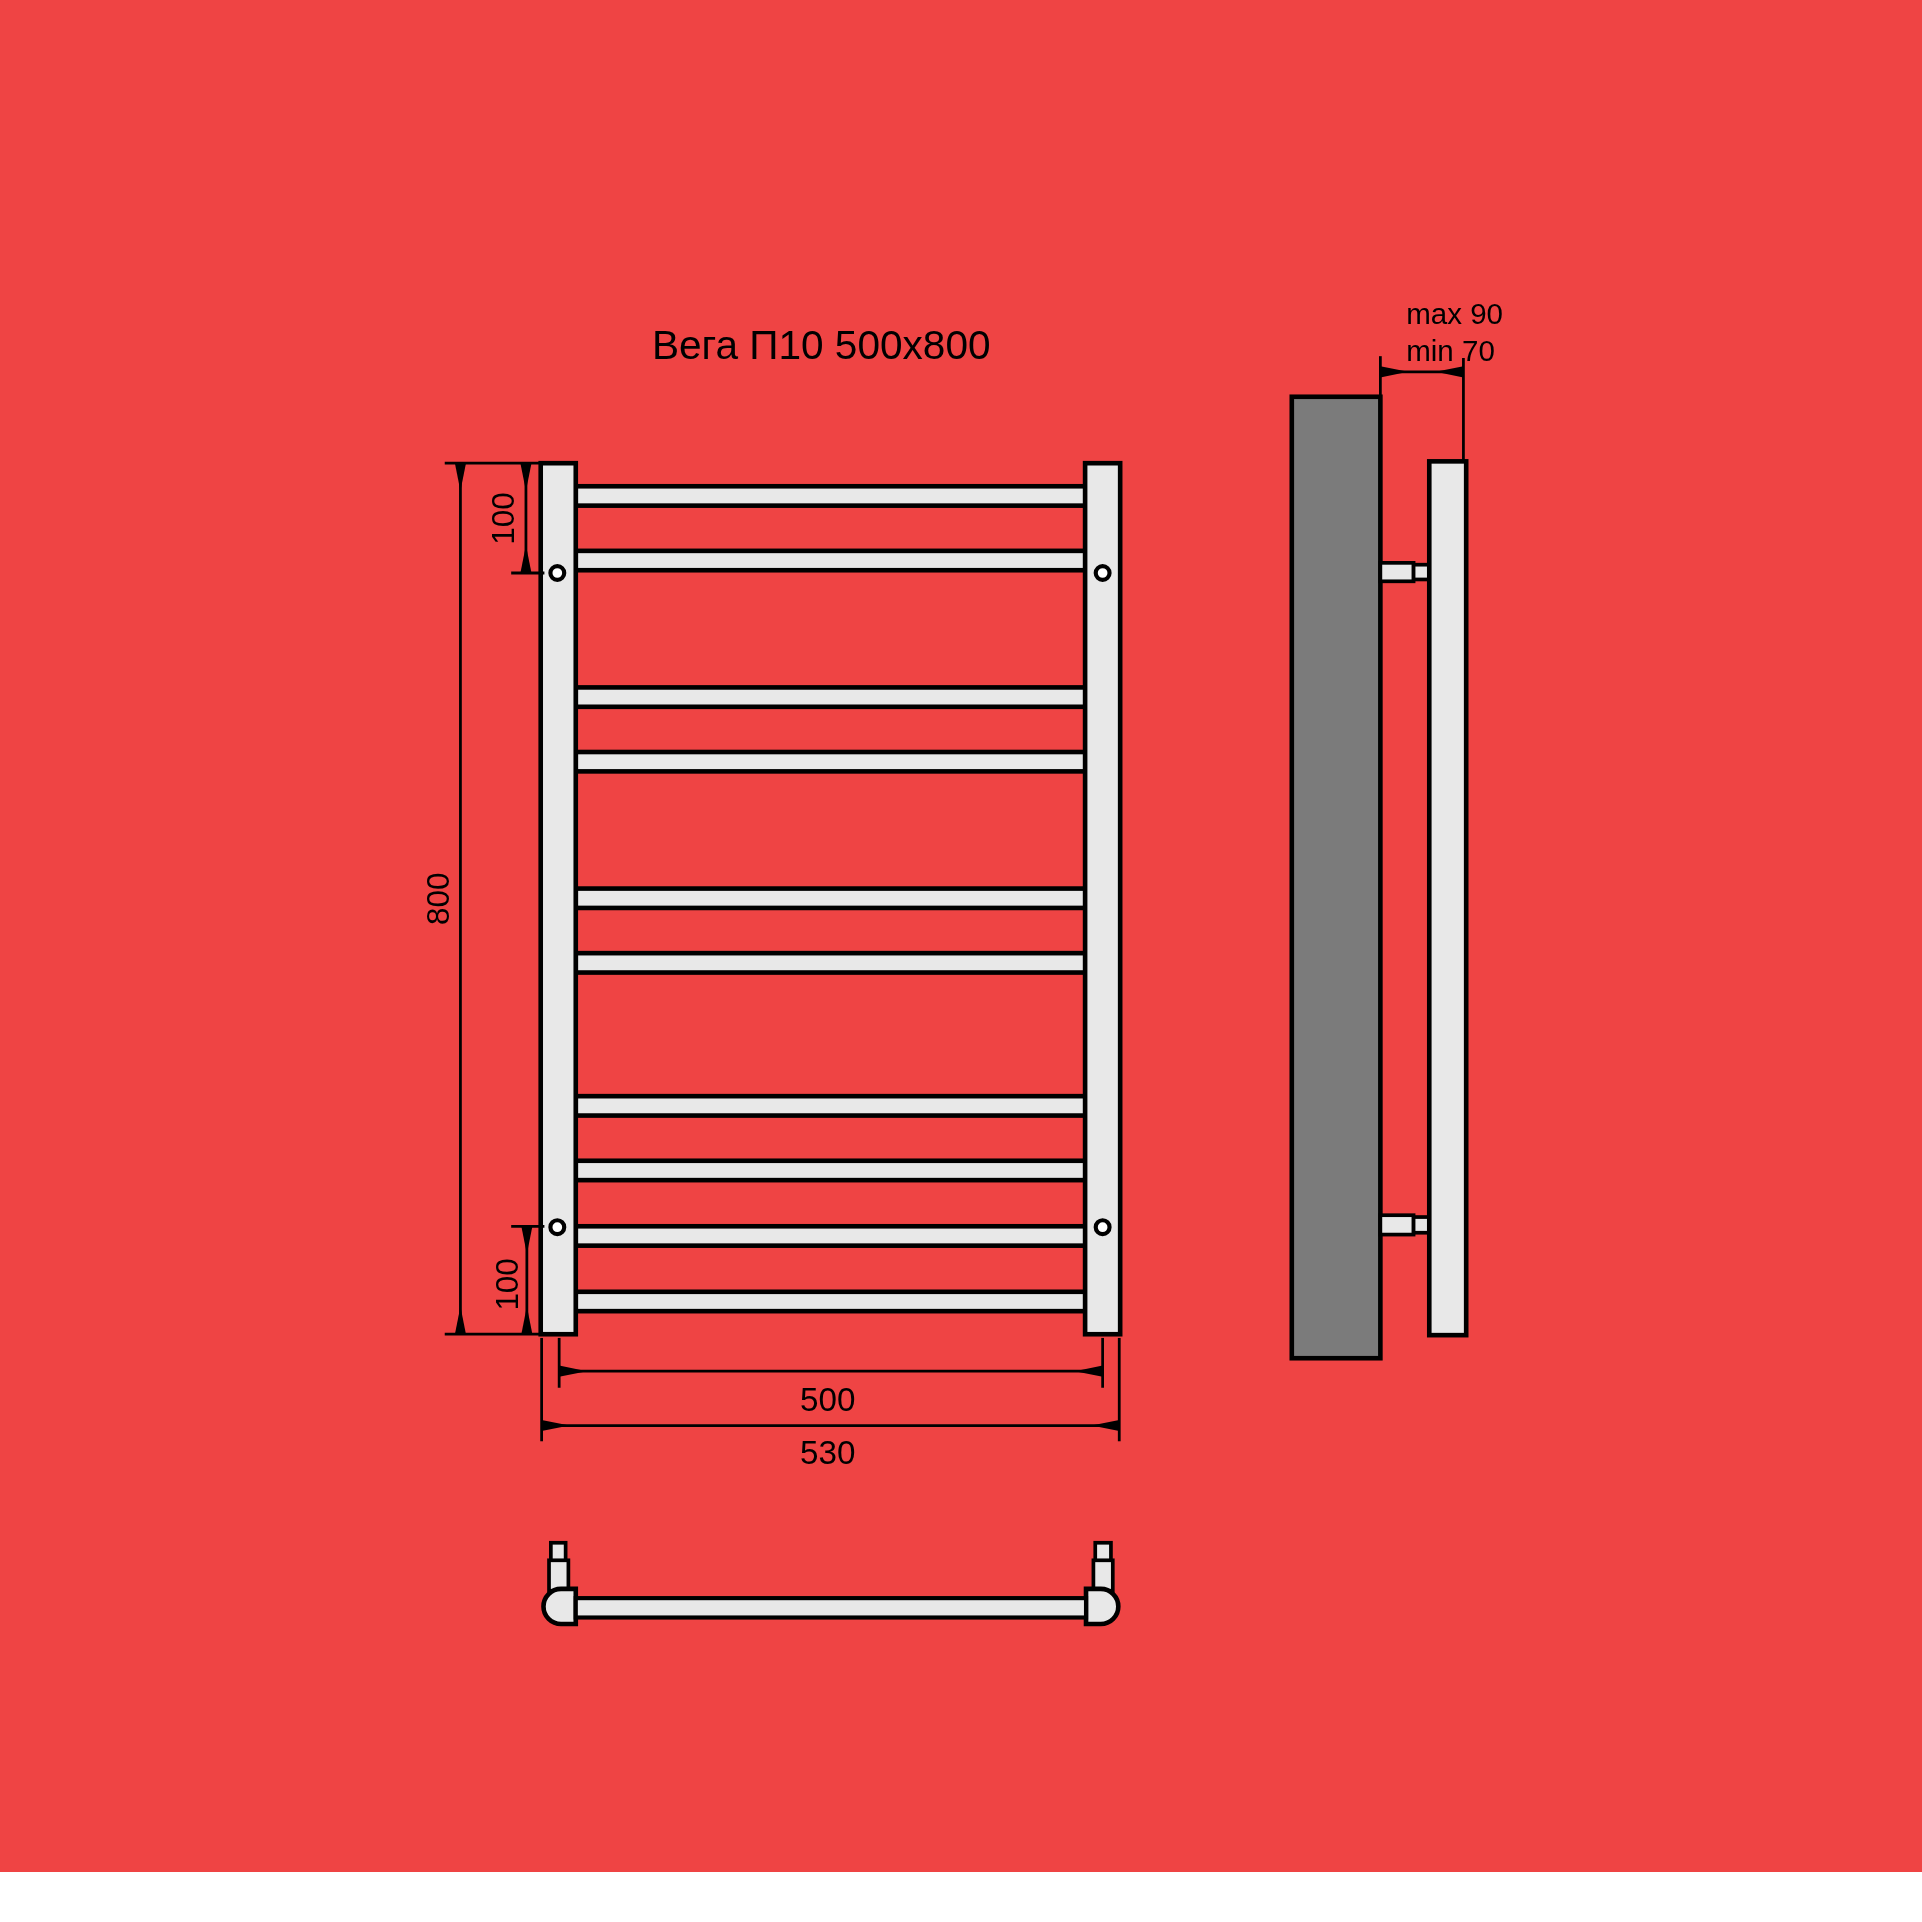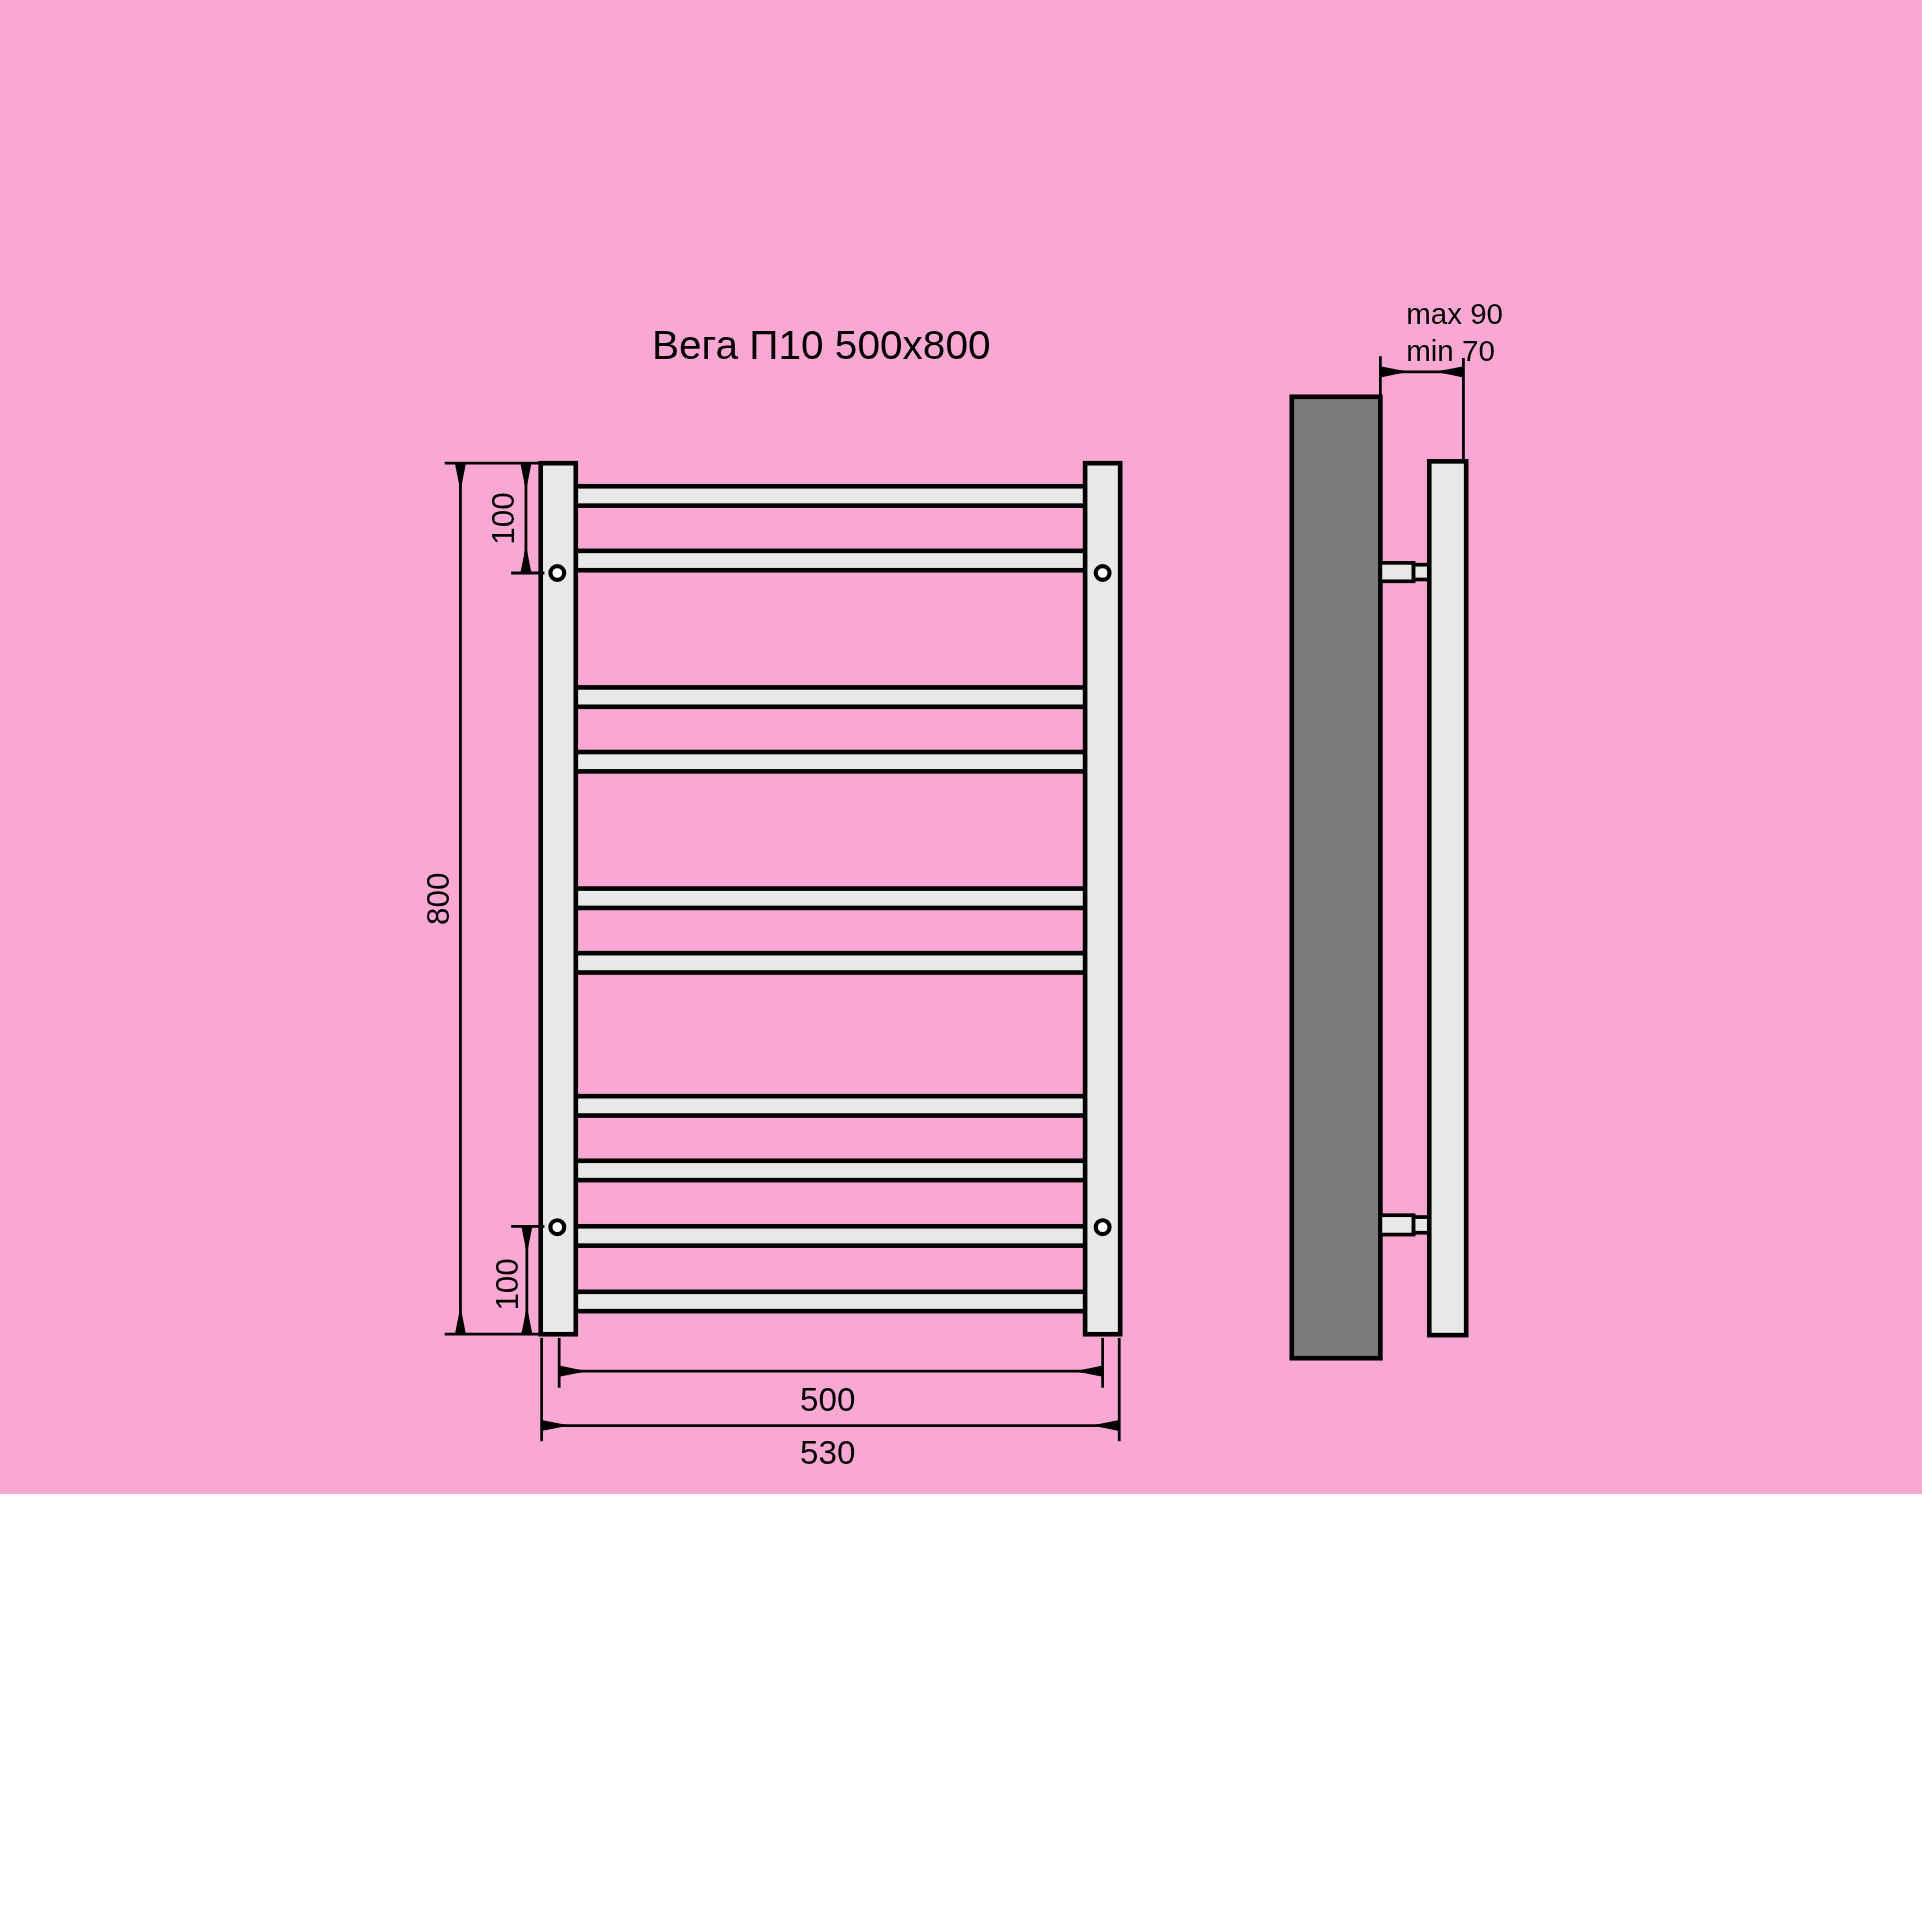--- a/index.html
+++ b/index.html
@@ -1,19 +1,19 @@
 <!DOCTYPE html>
 <html style="font-size:14.8px"><head>
 <meta charset="utf-8">
 <style>
   html,body{margin:0;padding:0;background:#fff;}
   .canvas{
     position:relative;
-    width:1922px;height:1494px;
-    background:#f9a8d4;
+    width:1922px;height:1872px;
+    background:#ef4444;
     font-family:"Liberation Sans", sans-serif;
     overflow:hidden;
   }
   svg{display:block;}
   text{
     fill:#000;
     font-family:"Liberation Sans", sans-serif;
   }
   .t-title{font-size:44px;}
   .t-dim{font-size:36px;}

